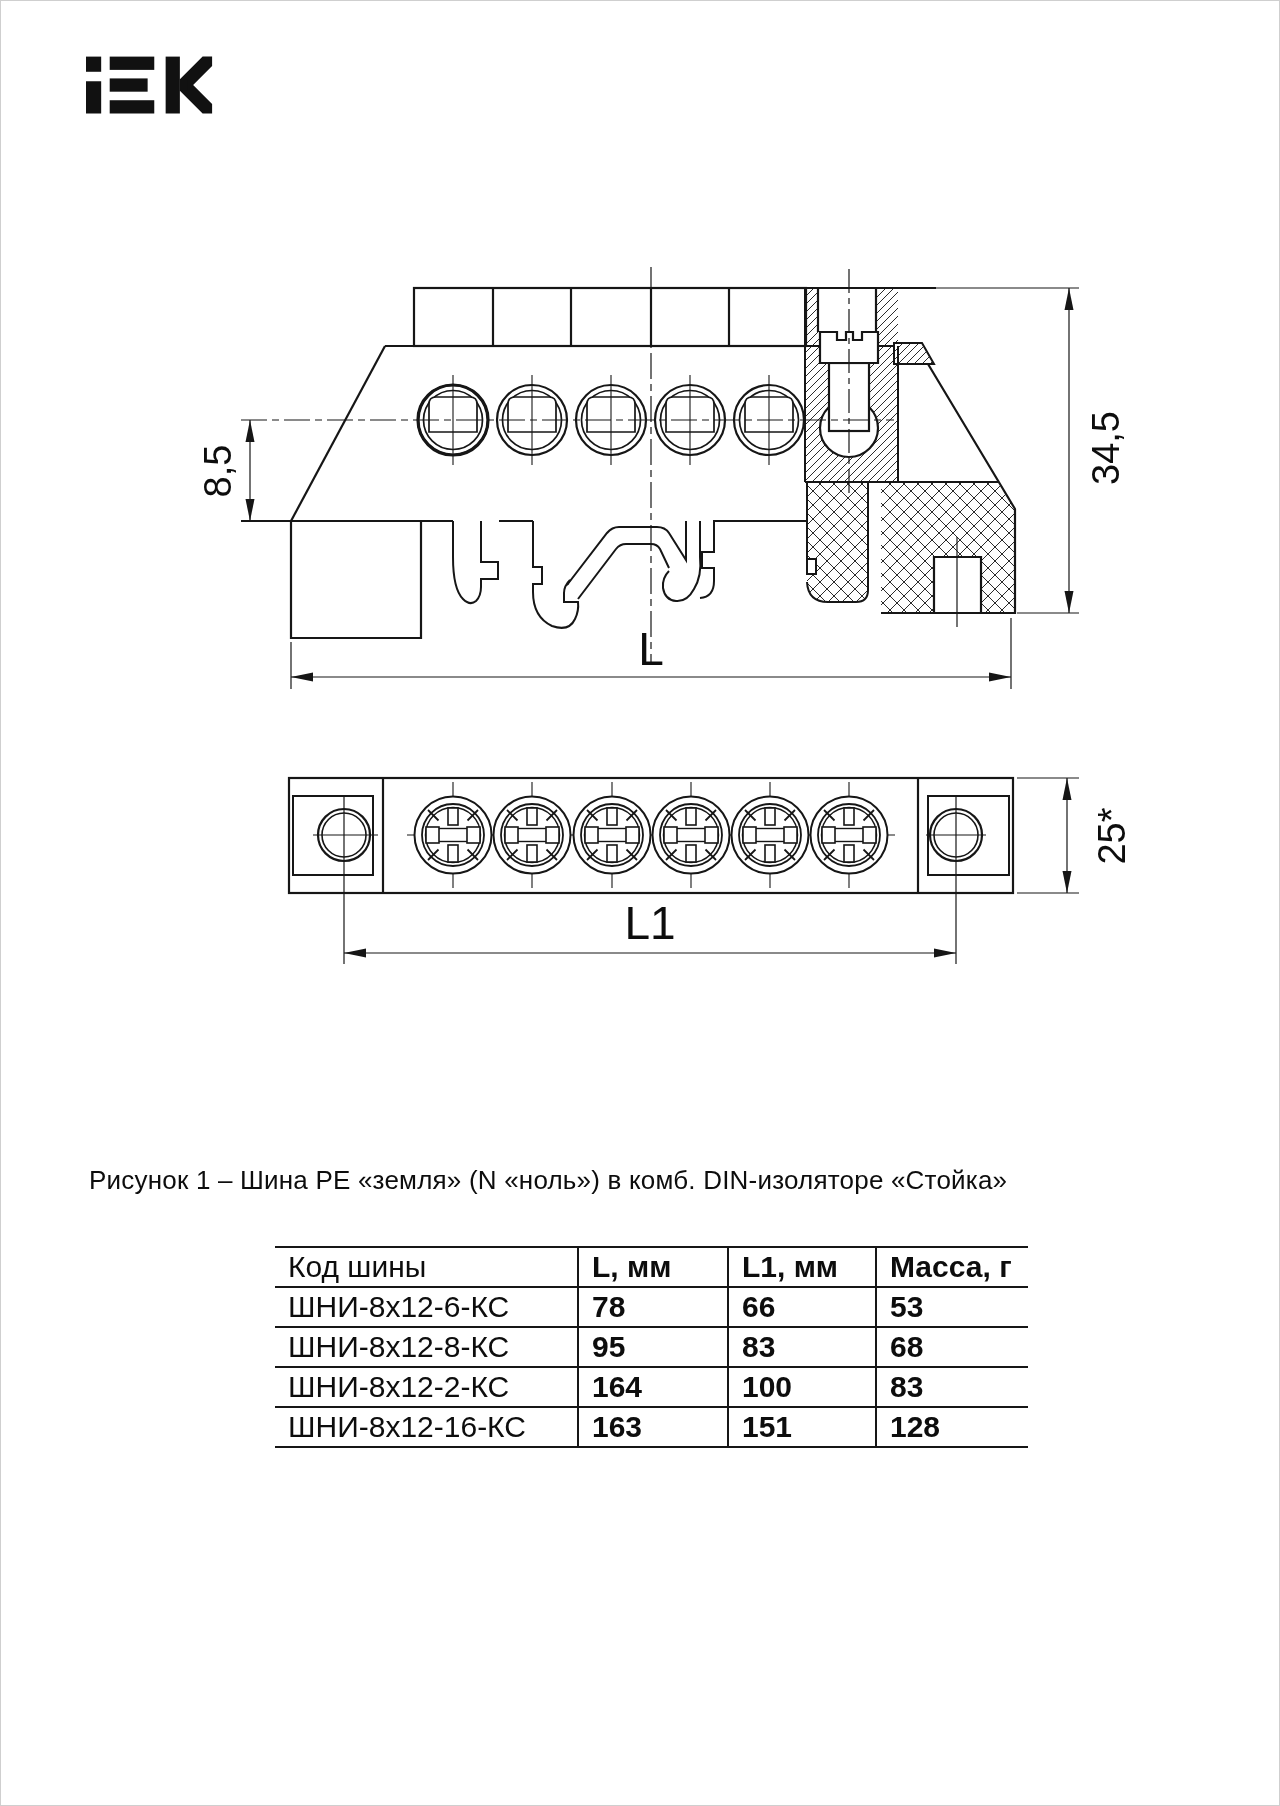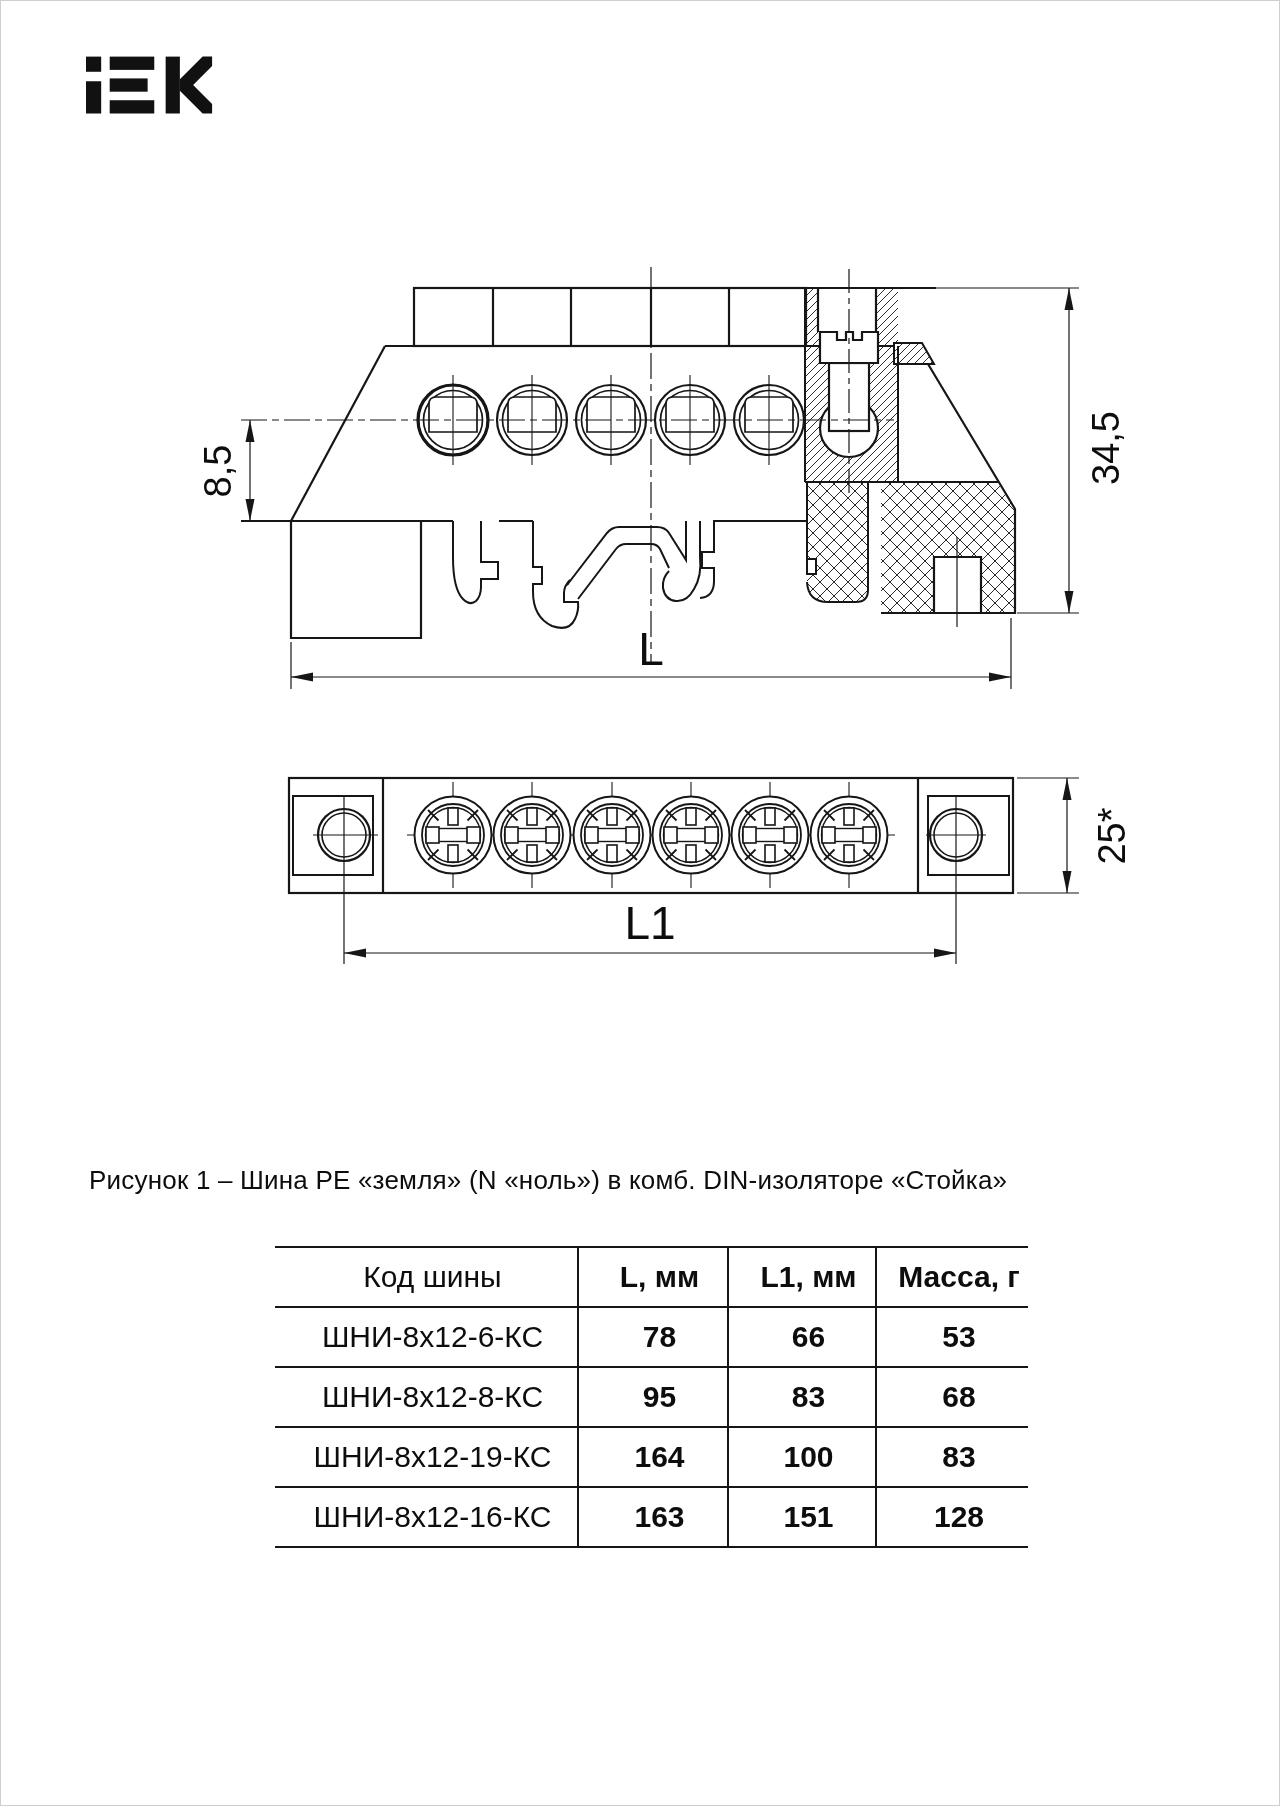--- a/index.html
+++ b/index.html
@@ -18,21 +18,21 @@
   #spec-table {
     position:absolute; left:274px; top:1245px; width:753px;
     border-collapse:collapse; table-layout:fixed;
     font-size:30px; color:#0d0d0d;
   }
   #spec-table col.c1 { width:303px; }
   #spec-table col.c2 { width:150px; }
   #spec-table col.c3 { width:148px; }
   #spec-table col.c4 { width:152px; }
   #spec-table th, #spec-table td {
-    height:60px; padding:0 0 0 13px; text-align:center; vertical-align:middle;
+    height:40px; padding:0 0 0 13px; text-align:left; vertical-align:middle;
     font-weight:normal; white-space:nowrap; overflow:hidden;
   }
   #spec-table tr { border-bottom:2px solid #161616; }
   #spec-table thead tr { border-top:2px solid #161616; }
   #spec-table th + th, #spec-table td + td { border-left:2px solid #161616;font-weight:bold; }
   svg text { font-family:"Liberation Sans", sans-serif; fill:#0d0d0d; }
 </style>
 </head>
 <body>
 
@@ -232,21 +232,21 @@
           <td>66</td>
           <td>53</td>
         </tr>
         <tr>
           <td>ШНИ-8х12-8-КС</td>
           <td>95</td>
           <td>83</td>
           <td>68</td>
         </tr>
         <tr>
-          <td>ШНИ-8х12-19-КС</td>
+          <td>ШНИ-8х12-2-КС</td>
           <td>164</td>
           <td>100</td>
           <td>83</td>
         </tr>
         <tr>
           <td>ШНИ-8х12-16-КС</td>
           <td>163</td>
           <td>151</td>
           <td>128</td>
         </tr>

